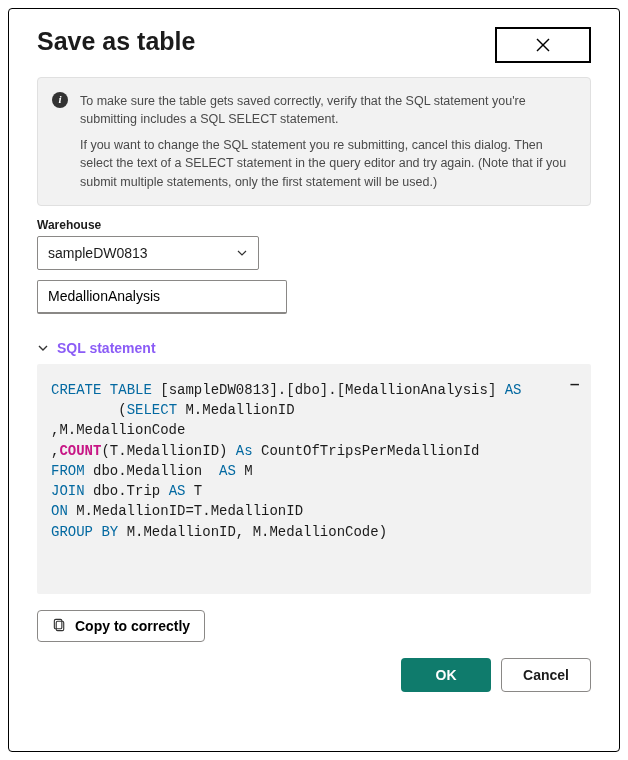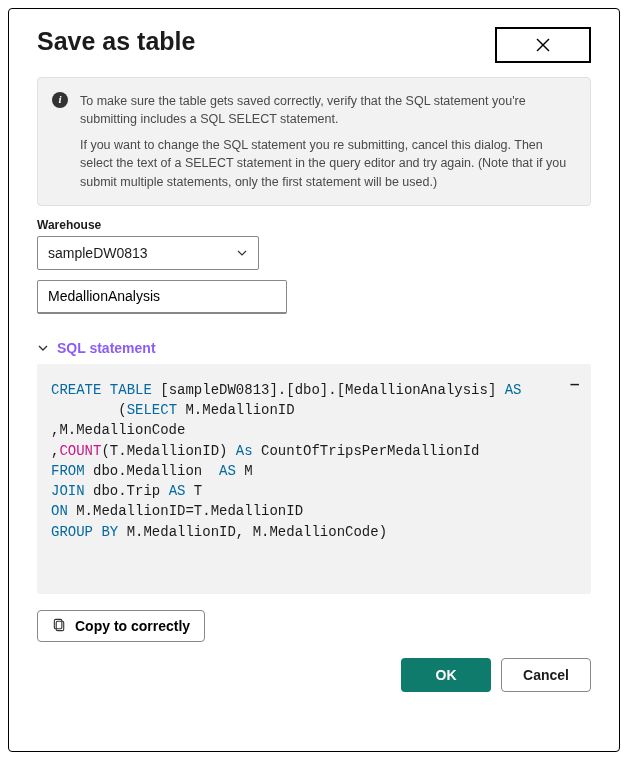--- a/index.html
+++ b/index.html
@@ -131,21 +131,21 @@
       white-space: pre;
       overflow-x: auto;
     }
     .sql-box .dash {
       position: absolute;
       top: 10px;
       right: 12px;
       font-weight: 700;
     }
     .kw-blue { color: #0369a1; }
-    .kw-magenta { color: #c71585; }
+    .kw-magenta { color: #c71585; font-weight: bold; }
     .copy-btn {
       margin-top: 16px;
       border: 1px solid #8a8886;
       background: #fff;
       border-radius: 4px;
       padding: 7px 14px;
       display: inline-flex;
       align-items: center;
       gap: 8px;
       font-size: 14px;

